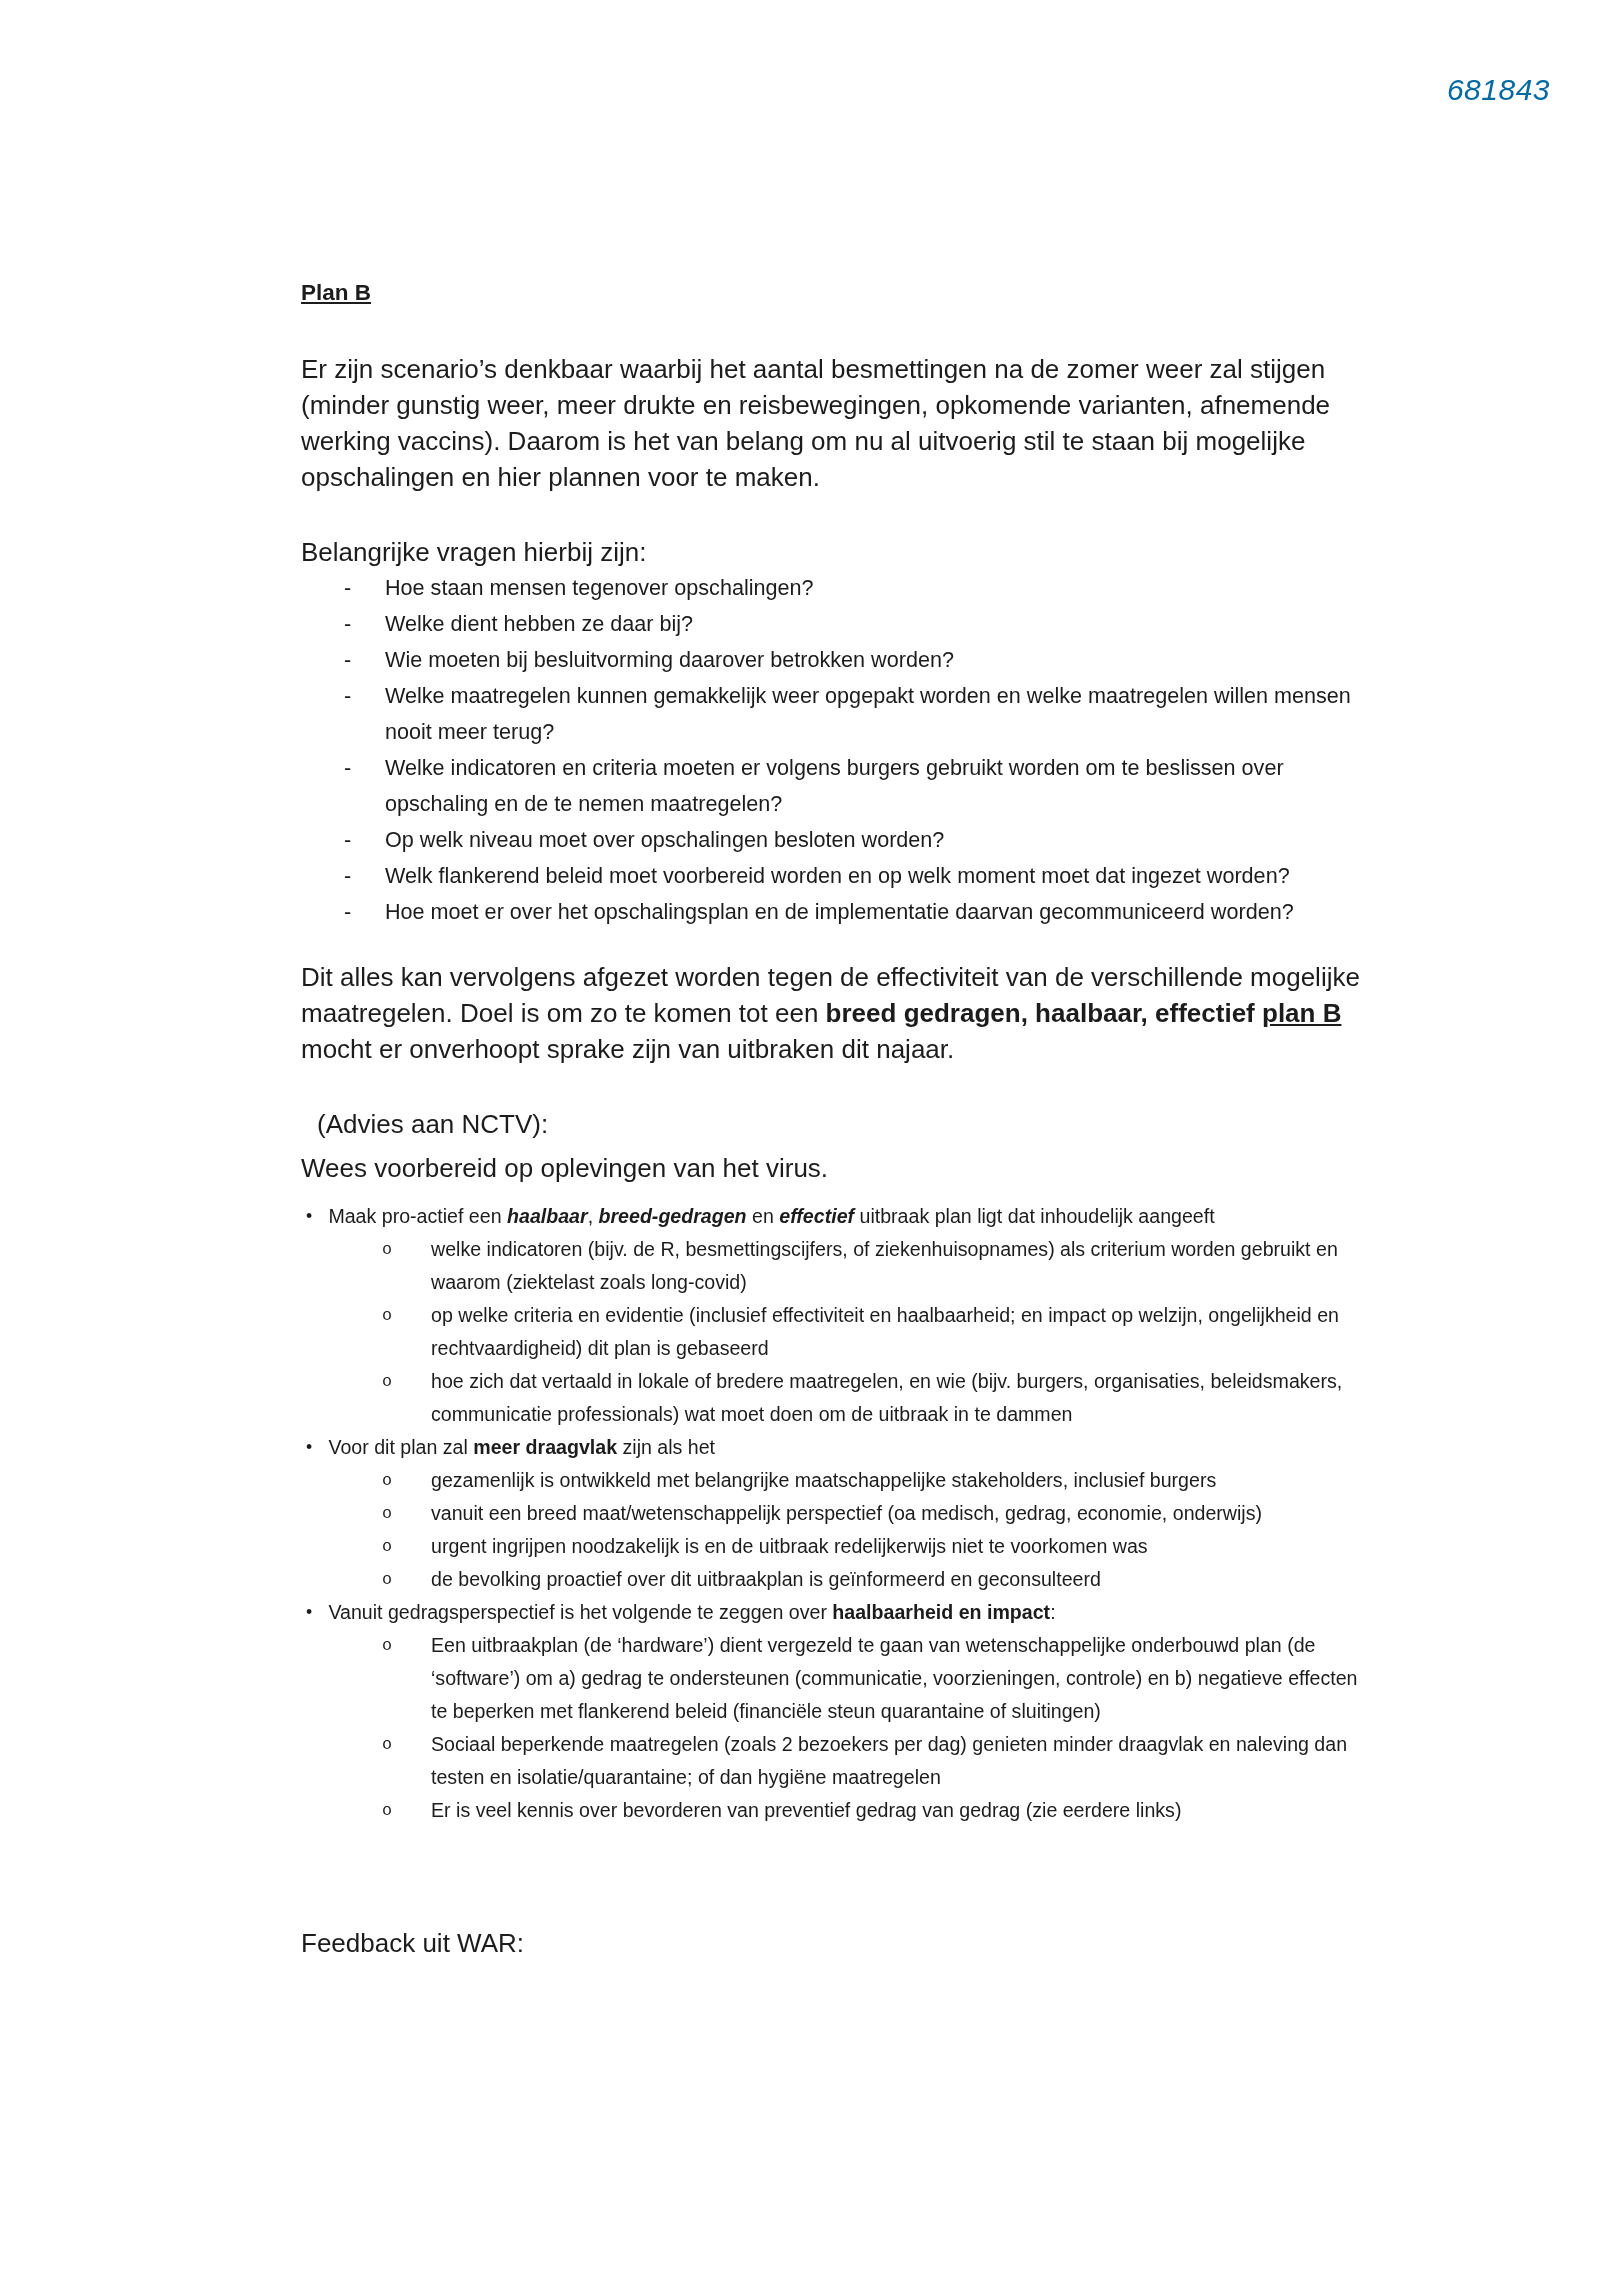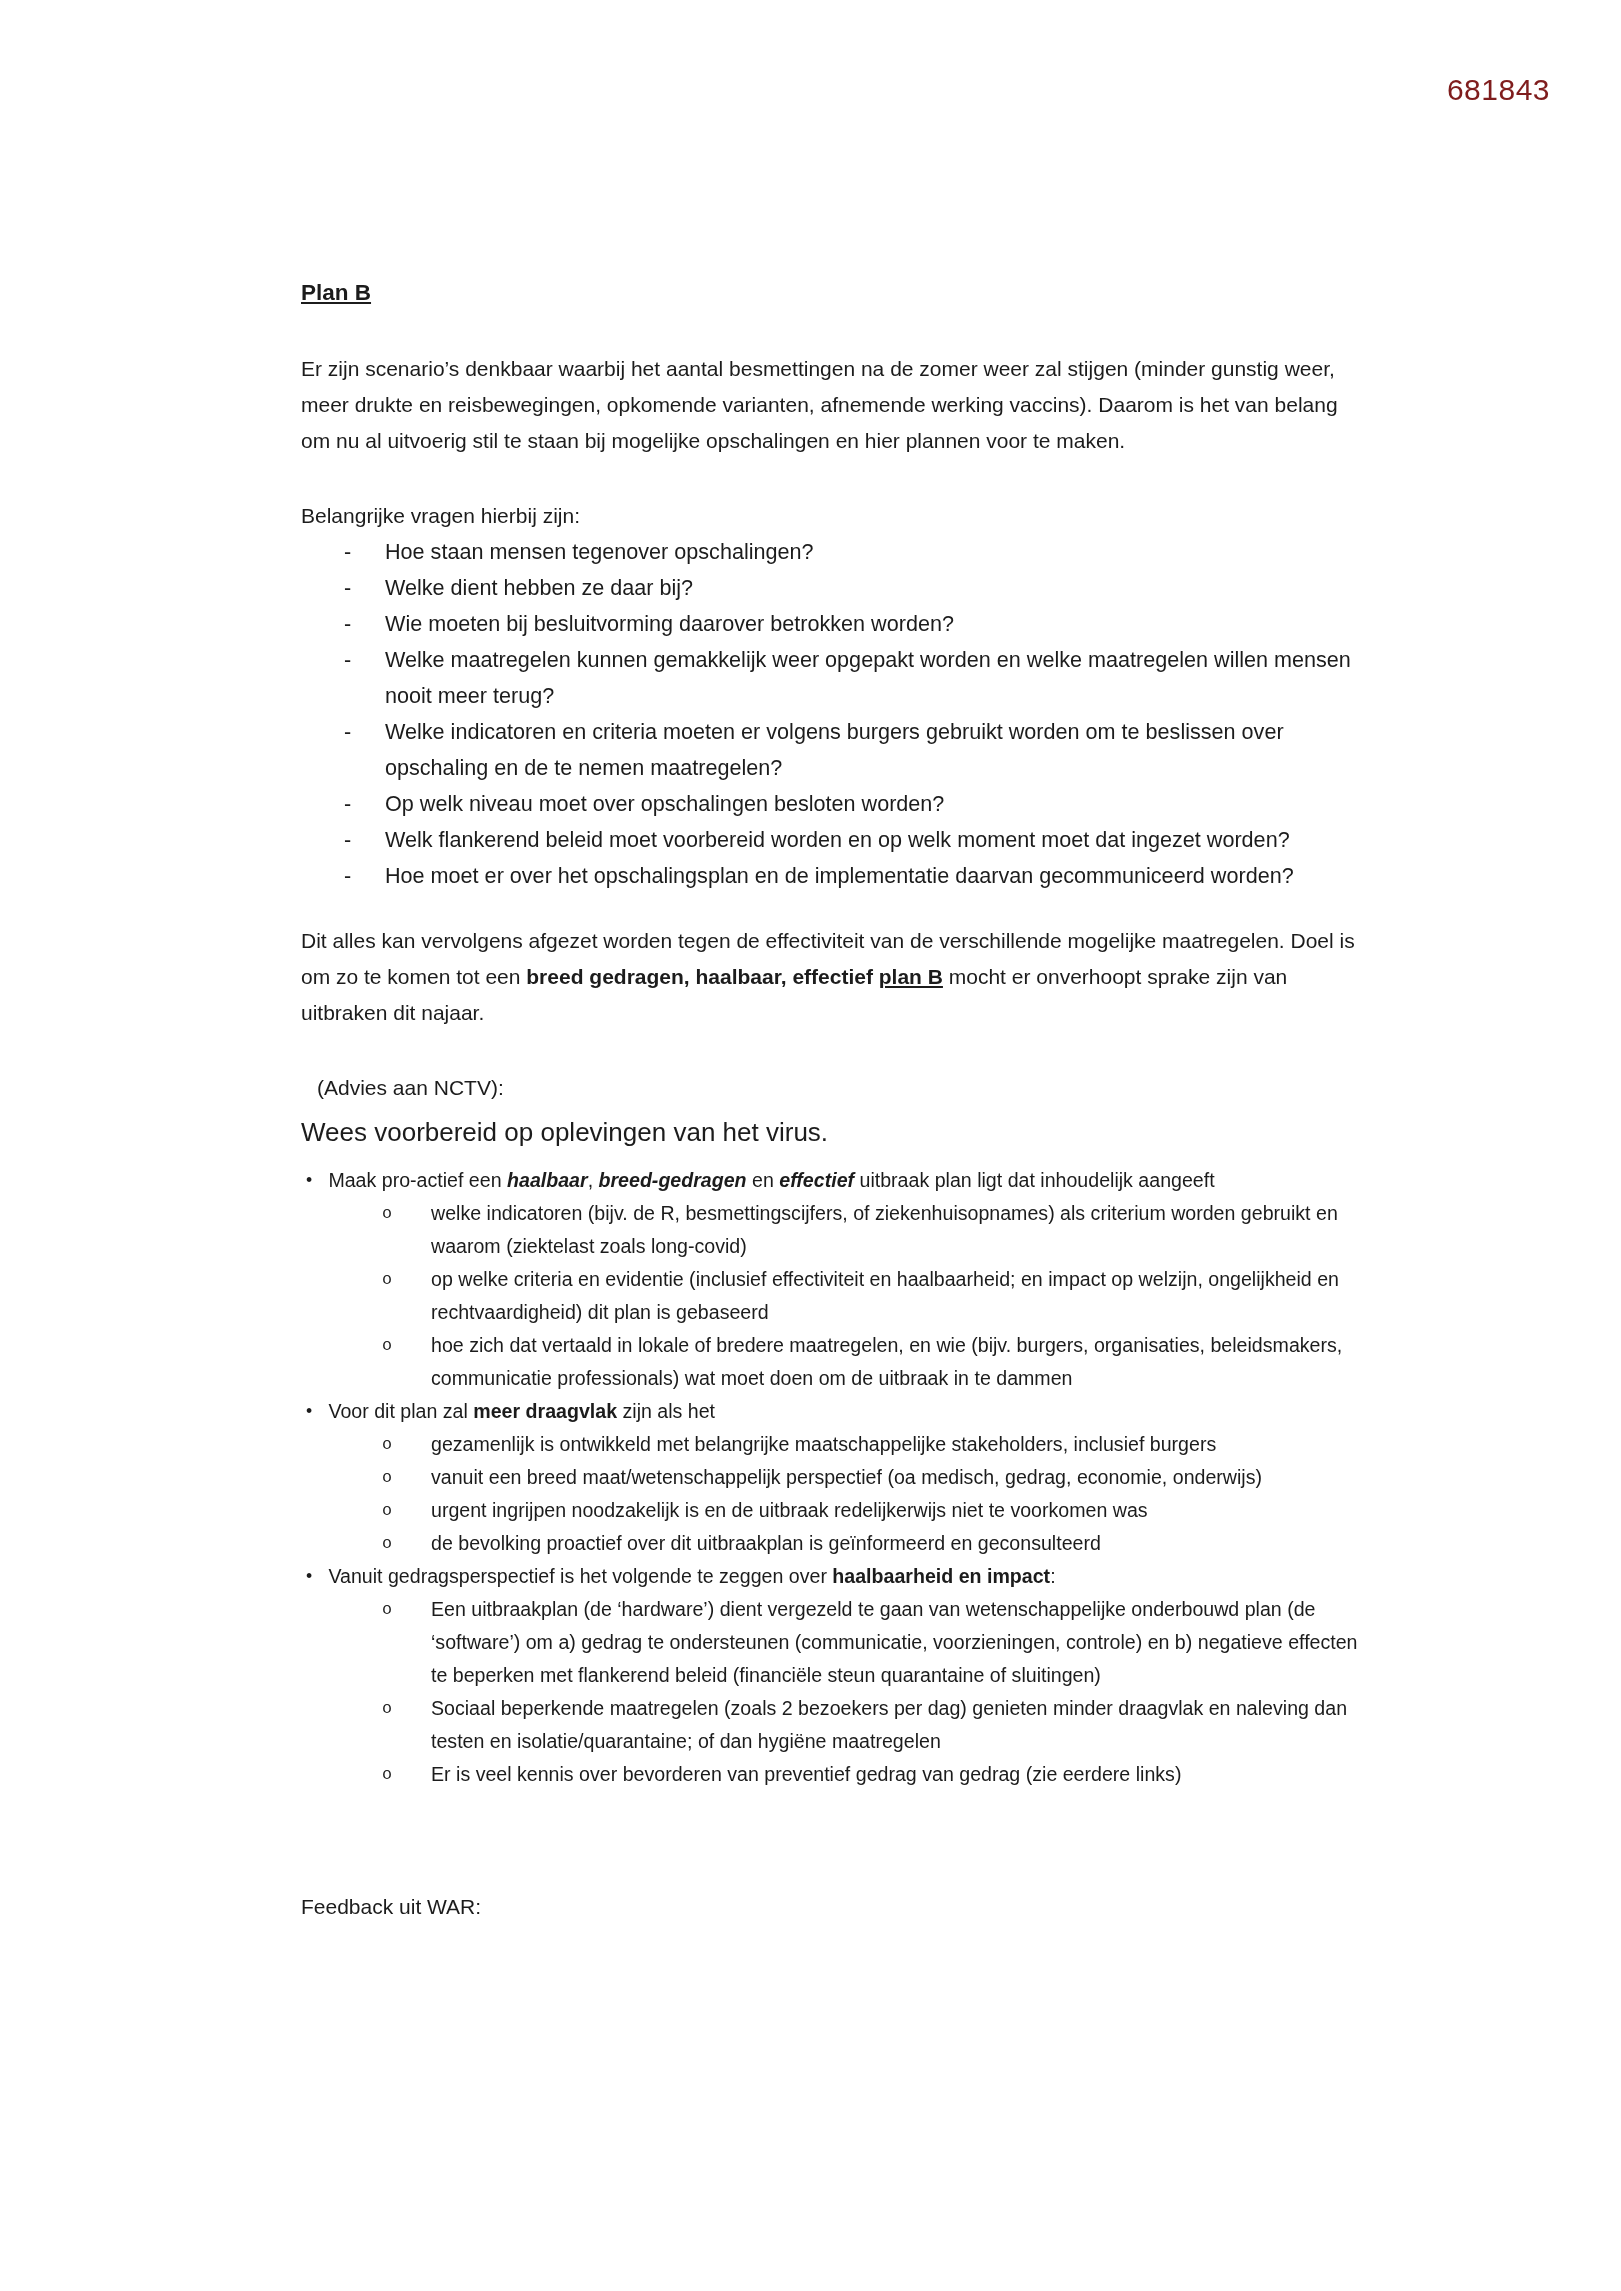--- a/index.html
+++ b/index.html
@@ -16,36 +16,37 @@
     font-family: "Liberation Sans", sans-serif;
     color: #1c1c1c;
     overflow: hidden;
   }
   .doc-number {
     position: absolute;
     top: 73px;
     right: 71px;
     font-size: 30px;
     letter-spacing: 0.5px;
-    color: #7f1d1d;
+    color: #0369a1;
+    font-style: italic;
   }
   .content {
     position: absolute;
     left: 301px;
     top: 280px;
     width: 1070px;
   }
   .heading {
     font-size: 22.5px;
     font-weight: 700;
     text-decoration: underline;
     margin: 0 0 45px 0;
   }
   .body-lg {
-    font-size: 21px;
+    font-size: 26px;
     line-height: 36px;
     margin: 0;
   }
   .body-sm {
     font-size: 26px;
     line-height: 33px;
     margin: 0;
   }
   .gap-lg { margin-bottom: 39px; }
   .gap-sm { margin-bottom: 9.8px; margin-left: 16px; }

